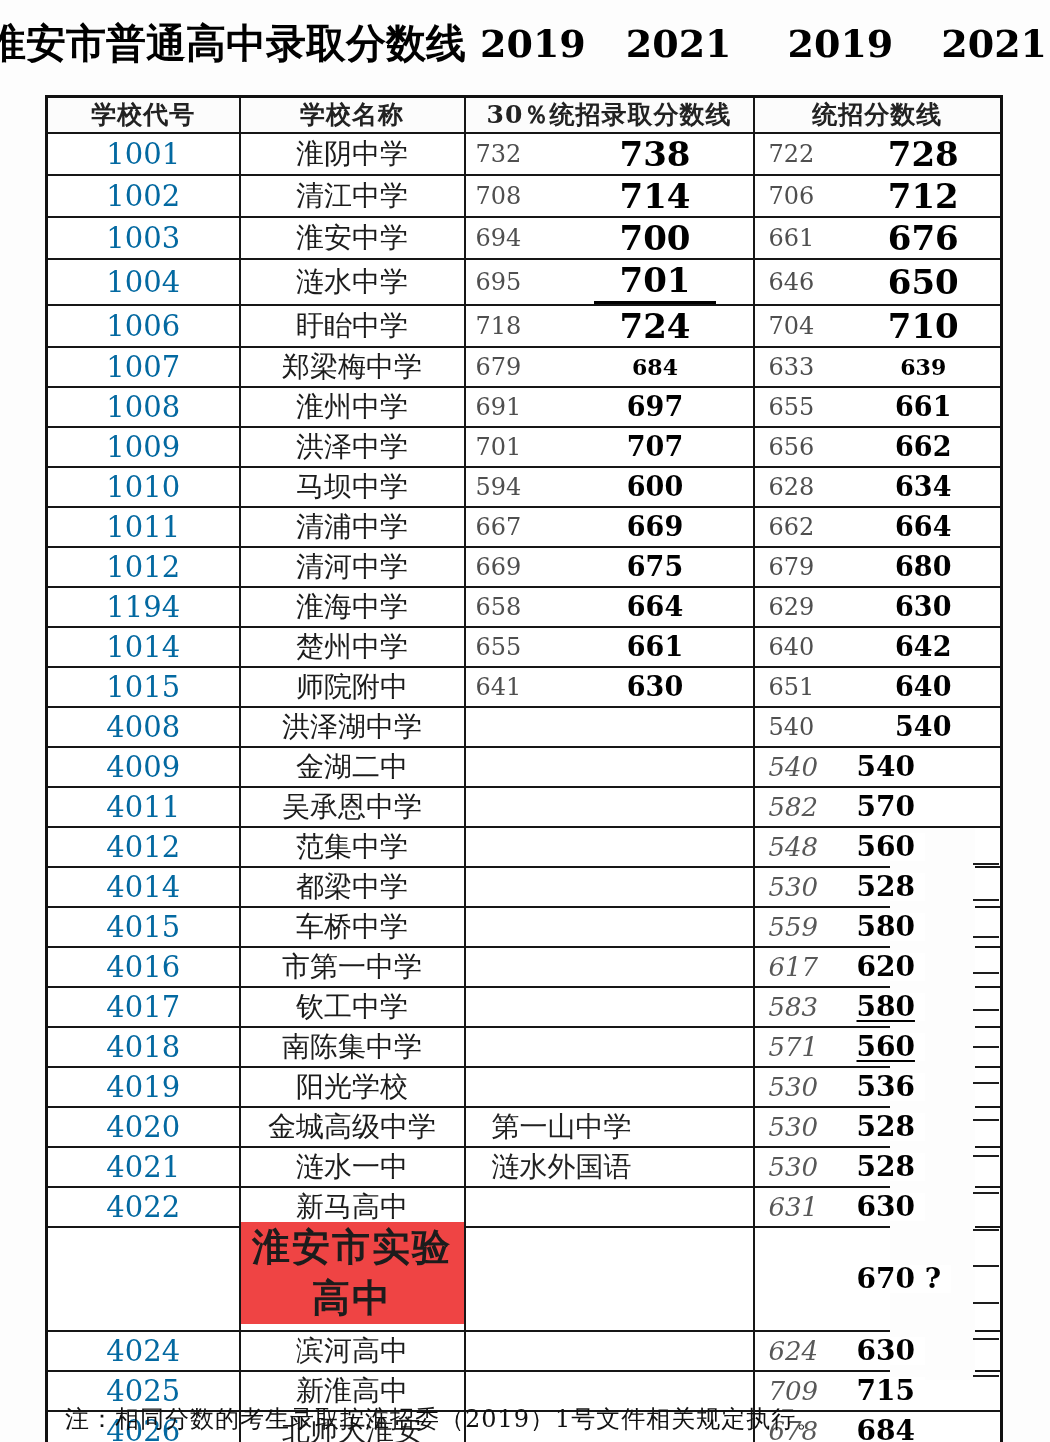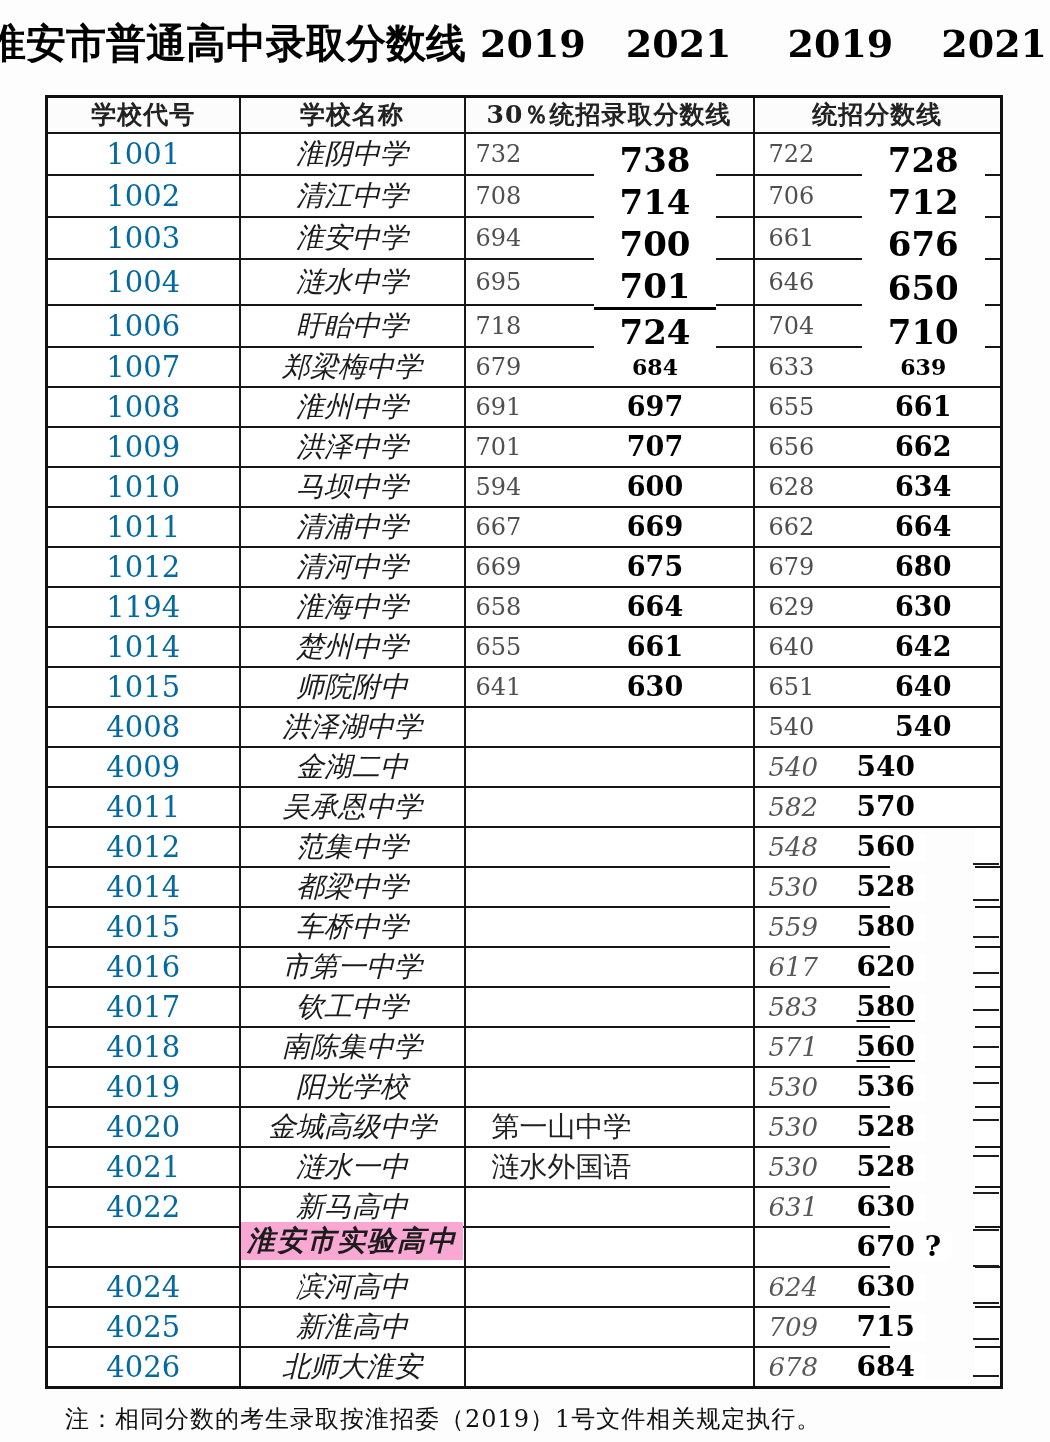--- a/index.html
+++ b/index.html
@@ -37,54 +37,54 @@
     vertical-align:middle;
   }
   table.score { border:3px solid #111; }
   thead tr { height:36px; }
   thead th {
     font-size:25px; font-weight:bold; color:#222; text-align:center;
     letter-spacing:1px; background:#fcfcfc;
   }
   tbody tr { height:36.6px; }
   td.c-code { text-align:center; font-size:29px; color:#0369a1; }
-  td.c-name { text-align:center; font-size:28px; color:#1c1c1c;font-style:italic; }
+  td.c-name { text-align:center; font-size:28px; color:#1c1c1c; }
   .cellflex { display:flex; align-items:center; height:100%; position:relative; }
   .typed {
     flex:0 0 82px; padding-left:10px; font-size:24px; color:#4f4f4f;
     text-align:left; white-space:nowrap;
   }
   .c-su .typed { flex-basis:78px; padding-left:14px; }
   .altname {
     position:absolute; left:26px; top:0; height:100%;
     display:flex; align-items:center;
     font-size:28px; color:#222; white-space:nowrap; z-index:2;
   }
   .boldslot { flex:1; text-align:center; }
   .num-bold {
     display:inline-block; position:relative; z-index:2;
     background:#fff; font-weight:bold; color:#000;
     font-size:27px; line-height:0.95; padding:1px 10px;
     white-space:nowrap;
   }
   
-  tbody tr:nth-child(-n+5) .num-bold { font-size:34px; padding:4px 26px; top:6px; }
+  tbody tr:nth-child(-n+5) .num-bold { font-size:34px; padding:4px 26px; top:0; }
   tbody tr:nth-child(6) .num-bold { font-size:22px; padding:2px 14px; }
   
   tbody tr:nth-child(4) .c-s30 .num-bold { border-bottom:3px solid #000; }
   
   tbody tr:nth-child(n+16) .typed { font-style:italic; font-size:26px; color:#585858; }
   tbody tr:nth-child(n+16) .num-bold { font-size:28px; }
   tbody tr:nth-child(n+16) .c-su .boldslot { padding-right:88px; }
   tbody tr:nth-child(22) .c-su .num-bold,
   tbody tr:nth-child(23) .c-su .num-bold { text-decoration:underline; text-underline-offset:4px; }
   
   .name-b {
-    font-weight:bold; font-size:28px; position:relative; top:-6px;
-    z-index:2; background:#f9a8d4; padding:0 6px; letter-spacing:2px;
+    font-weight:bold; font-size:38px; position:relative; top:-6px;
+    z-index:2; background:#ef4444; padding:0 6px; letter-spacing:2px;
     display:inline-block;
   }
 
   
   .erase-strip {
     position:absolute; left:845px; top:733px; width:85px; height:552px;
     background:#fdfdfd; z-index:1;
   }
   .right-strip {
     position:absolute; left:928px; top:733px; width:26px; height:552px;

